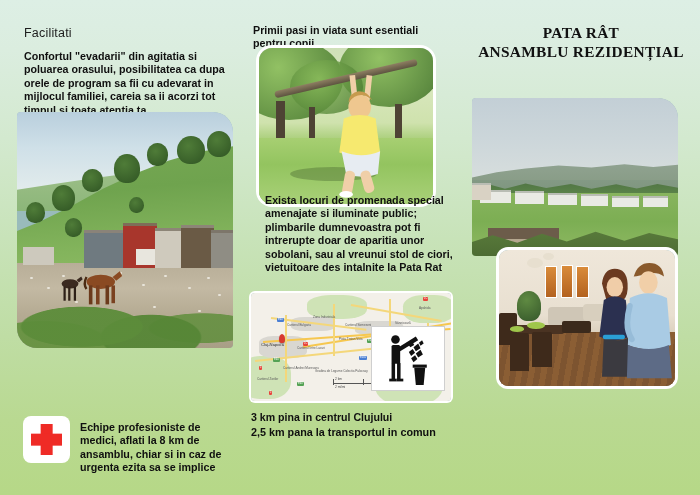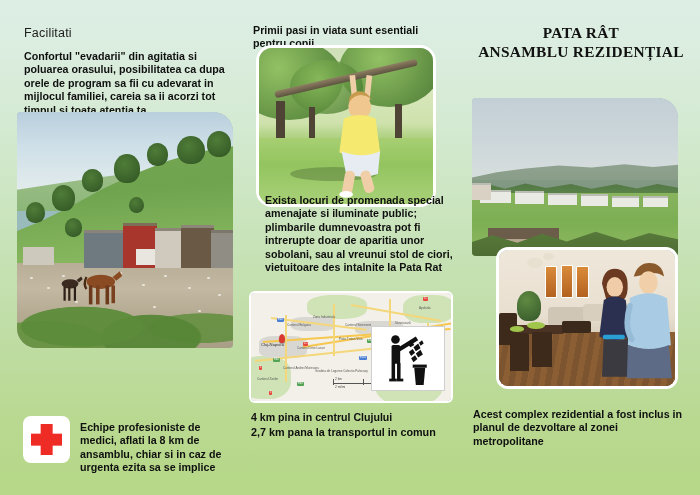--- a/index.html
+++ b/index.html
@@ -293,22 +293,22 @@
           <path d="M34 40 l5 -4 3 5 -5 4z"></path>
           <path d="M44 20 l4 -3 2 4 -4 3z"></path>
         </g>
         <path d="M38 52 h14 l-2 22 h-10 z" fill="#111"></path>
         <rect x="36" y="48" width="18" height="4" fill="#111"></rect>
       </svg>
     </div>
   </div>
 
   <div class="abs" style="left:251px;top:410px;width:210px;">
-    <div class="body-bold" style="font-size:10.6px;line-height:15px;">4 km pina in centrul Clujului</div>
-    <div class="body-bold" style="font-size:10.8px;line-height:15px;">2,7 km pana la transportul in comun</div>
+    <div class="body-bold" style="font-size:10.6px;line-height:15px;">3 km pina in centrul Clujului</div>
+    <div class="body-bold" style="font-size:10.8px;line-height:15px;">2,5 km pana la transportul in comun</div>
   </div>
 
   <div class="title-main">
     <div>PATA RÂT</div>
     <div>ANSAMBLU REZIDENȚIAL</div>
   </div>
 
   <div class="photo ph-hill">
     <div class="hl-sky"></div>
     <div class="hl-mtn"></div>
@@ -355,16 +355,15 @@
     </svg>
     <svg class="cp-person" style="left:70%;top:2%;width:30%;height:98%;" viewBox="0 0 54 120">
       <path d="M12 16 q4 -14 16 -14 q13 0 15 14 q-7 -5 -16 -3 q-10 2 -15 3z" fill="#8a5a2c"></path>
       <ellipse cx="27" cy="22" rx="9.5" ry="11.5" fill="#f1cfa8"></ellipse>
       <path d="M8 38 q19 -10 38 0 l4 48 q-22 9 -44 0z" fill="#a9cbe4"></path>
       <path d="M6 86 q22 8 42 0 l3 34 h-46z" fill="#5d6b86"></path>
       <path d="M8 46 q-6 22 2 34" stroke="#97bcd8" stroke-width="6" fill="none" stroke-linecap="round"></path>
     </svg>
   </div>
 
-  <div class="abs body-bold" style="left:473px;top:408px;width:214px;">Acest complex rezidential a fost inclus in planul de dezvoltare al zonei metropolitane</div>
 
 
 </div>
 
 </body></html>

